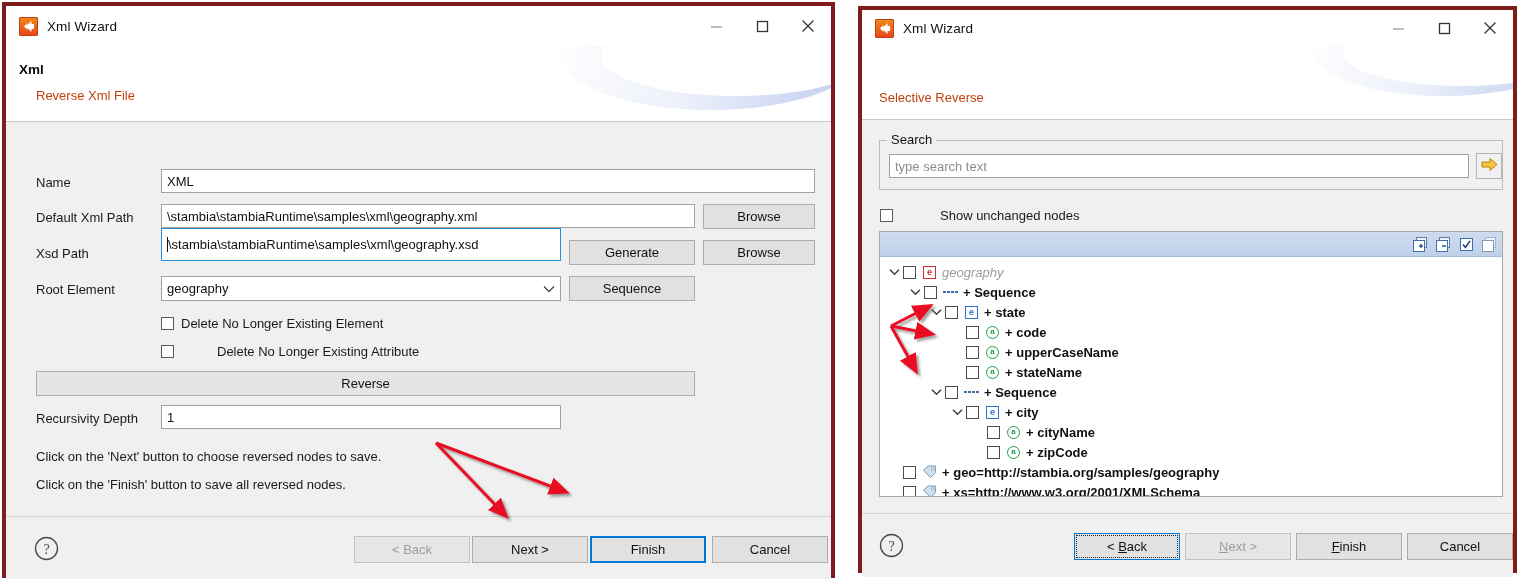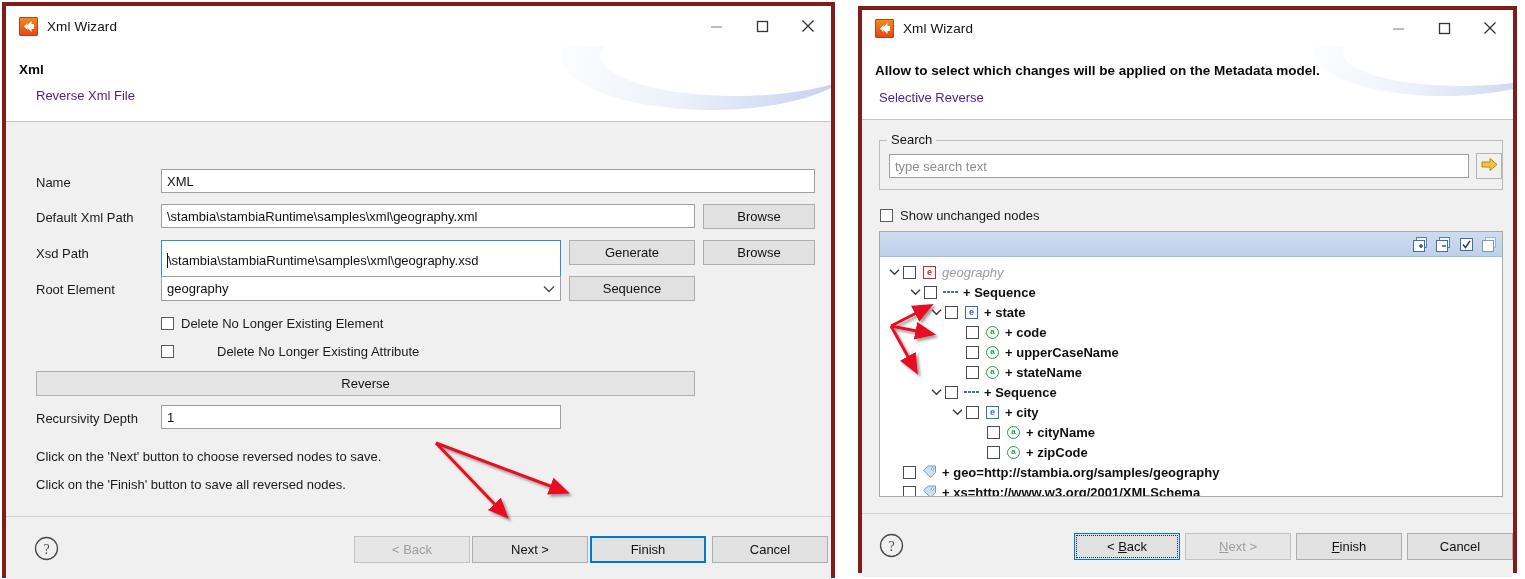--- a/index.html
+++ b/index.html
@@ -21,21 +21,21 @@
   .win-btns{position:absolute;right:0;top:0;height:40px;display:flex;align-items:center;}
   .win-btn{width:46px;height:40px;display:flex;align-items:center;justify-content:center;}
   .win-btn svg{display:block;}
   
   .banner{background:#ffffff;position:relative;overflow:hidden;}
   .banner .swoosh{position:absolute;right:-30px;top:-46px;width:300px;height:110px;border-radius:50%;
      background:linear-gradient(110deg,rgba(255,255,255,0) 0%,rgba(222,229,246,.55) 45%,rgba(186,200,238,.95) 100%);}
   .banner .swoosh2{position:absolute;right:-40px;top:-30px;width:270px;height:80px;border-radius:50%;
      background:#ffffff;}
   .banner-title{font-weight:bold;font-size:13.5px;color:#0b0b0b;position:relative;}
-  .banner-sub{font-size:13px;color:#4c1d95;position:relative;}
+  .banner-sub{font-size:13px;color:#c2410c;position:relative;}
   .hdr-sep{height:1px;background:#c6c6c6;}
   
   .dlgbody{background:#f0f0f0;position:relative;}
   .footer{background:#f0f0f0;position:relative;}
   .footer-sep{height:1px;background:#d2d2d2;}
   
   .lbl{font-size:13px;color:#1a1a1a;white-space:nowrap;}
   .tfield{box-sizing:border-box;background:#fff;border:1px solid #a0a0a0;
      font-family:"Liberation Sans","DejaVu Sans",sans-serif;font-size:13px;color:#111;
      padding:0 5px;display:flex;align-items:center;position:absolute;}
@@ -135,21 +135,21 @@
 
     <span class="lbl" style="position:absolute;left:30px;top:88px;">Default Xml Path</span>
     <span class="tfield" style="left:155px;top:82px;width:534px;height:24px;">
       <span>\stambia\stambiaRuntime\samples\xml\geography.xml</span>
     </span>
     <span class="btn" style="left:697px;top:82px;width:112px;height:25px;">
       <span>Browse</span>
     </span>
 
     <span class="lbl" style="position:absolute;left:30px;top:124px;text-align:right;">Xsd Path</span>
-    <span class="tfield focused" style="left:155px;top:118px;width:400px;height:40px;">
+    <span class="tfield focused" style="left:155px;top:106px;width:400px;height:33px;">
       <span class="caret"></span>
       <span>\stambia\stambiaRuntime\samples\xml\geography.xsd</span>
     </span>
     <span class="btn" style="left:563px;top:118px;width:126px;height:25px;">
       <span>Generate</span>
     </span>
     <span class="btn" style="left:697px;top:118px;width:112px;height:25px;">
       <span>Browse</span>
     </span>
 
@@ -237,41 +237,40 @@
             <line x1="1.5" y1="1.5" x2="12.5" y2="12.5" stroke="#333" stroke-width="1.3"></line>
             <line x1="12.5" y1="1.5" x2="1.5" y2="12.5" stroke="#333" stroke-width="1.3"></line>
           </svg>
       </span>
     </span>
   </div>
 
   <div class="banner" style="height:73px;">
     <span class="swoosh" style="right:-60px;top:-40px;width:260px;height:90px;"></span>
     <span class="swoosh2" style="right:-70px;top:-26px;width:240px;height:66px;"></span>
-    <div class="banner-title" style="position:absolute;left:13px;top:17px;">Allow to select which changes will be applied on the Metadata model.</div>
     <div class="banner-sub" style="position:absolute;left:17px;top:44px;">Selective Reverse</div>
   </div>
   <div class="hdr-sep"></div>
 
   <div class="dlgbody" style="height:393px;">
 
     <div class="group" style="left:17px;top:20px;width:624px;height:50px;"></div>
     <span class="group-title" style="left:25px;top:12px;">Search</span>
     <span class="tfield" style="left:27px;top:34px;width:580px;height:24px;">
       <span class="ph">type search text</span>
     </span>
     <span class="btn" style="left:614px;top:33px;width:26px;height:26px;background:#f0f0f0;border-color:#b4b4b4;">
       <span>
         <svg width="17" height="15" viewBox="0 0 17 15">
           <path d="M1 5 L9 5 L9 1.5 L16 7.5 L9 13.5 L9 10 L1 10 Z" fill="#f5c344" stroke="#b8860b" stroke-width="1"></path>
         </svg>
       </span>
     </span>
 
-    <span class="cbrow" style="left:18px;top:88px;">
+    <span class="cbrow" style="left:18px;top:88px;gap:40px;">
       <span class="cbox"></span>
       <span class="cblabel">Show unchanged nodes</span>
     </span>
 
     <div class="treebox" style="left:17px;top:111px;width:624px;height:266px;">
       <div class="treetool">
         <span class="ttbtn">
           <svg width="15" height="15" viewBox="0 0 15 15">
             <rect x="3.5" y="0.5" width="10" height="10" fill="#eef4fb" stroke="#5a7fae"></rect>
             <rect x="0.5" y="3.5" width="11" height="11" fill="#ffffff" stroke="#3f6ea8"></rect>

